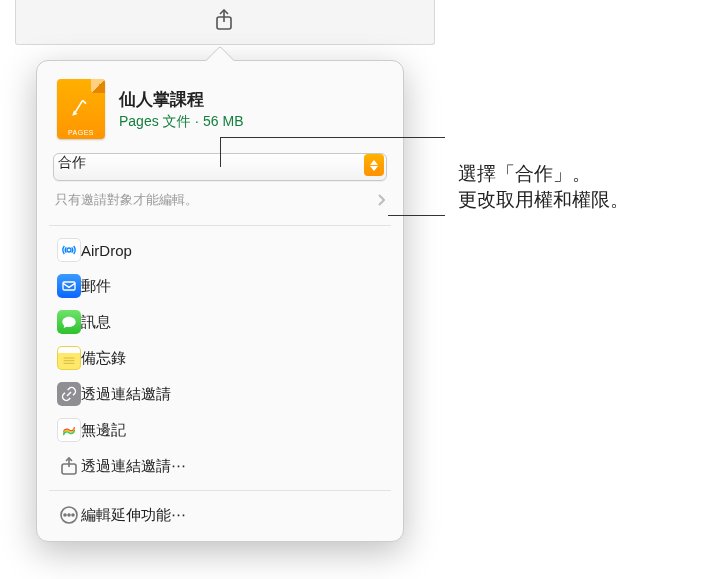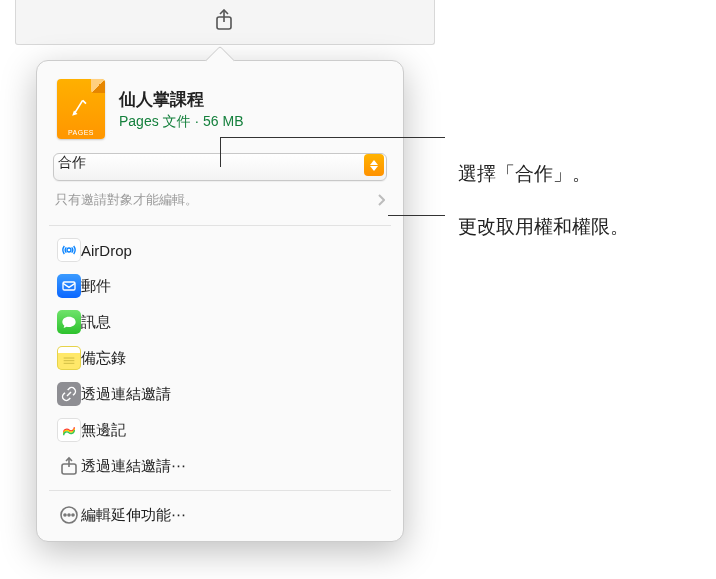--- a/index.html
+++ b/index.html
@@ -329,13 +329,13 @@
     </span>
     <span>編輯延伸功能⋯</span>
   </div>
 </div>
 
 <div class="callout-line" style="left:220px; top:137px; width:225px;"></div>
 <div class="callout-line" style="left:220px; top:137px; width:1px; height:30px;"></div>
 <div class="callout-text" style="left:458px; top:125px;margin-top:36px;">選擇「合作」。</div>
 
 <div class="callout-line" style="left:388px; top:215px; width:57px;"></div>
-<div class="callout-text" style="left:458px; top:214px;text-align:center;">更改取用權和權限。</div>
+<div class="callout-text" style="left:458px; top:187px;text-align:center;">更改取用權和權限。</div>
 
 </body></html>

